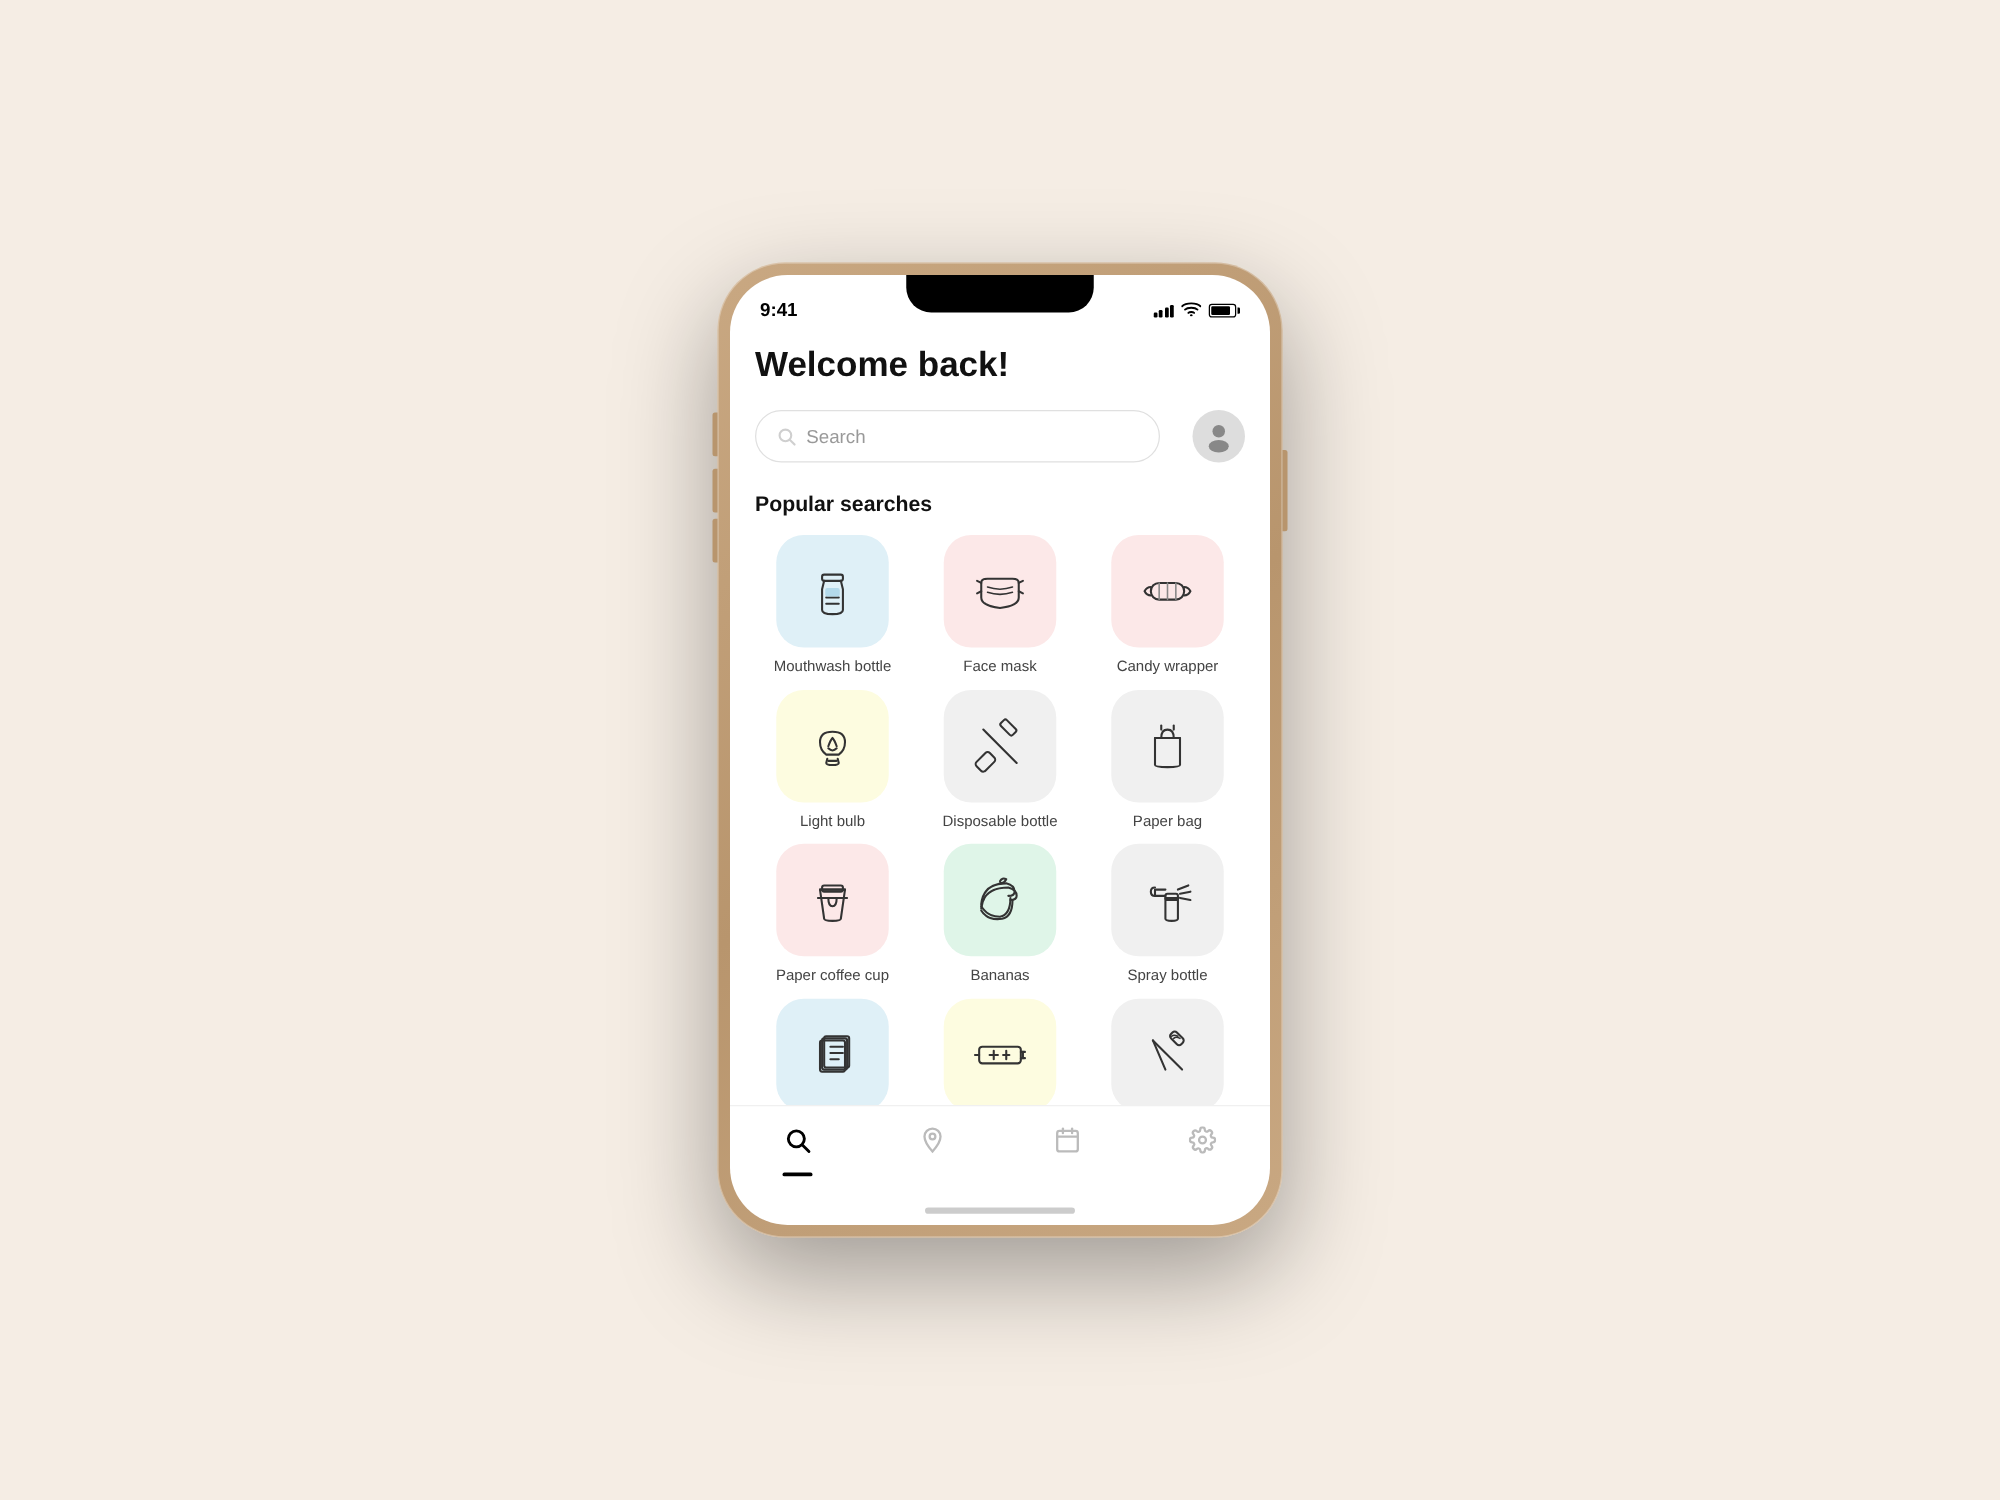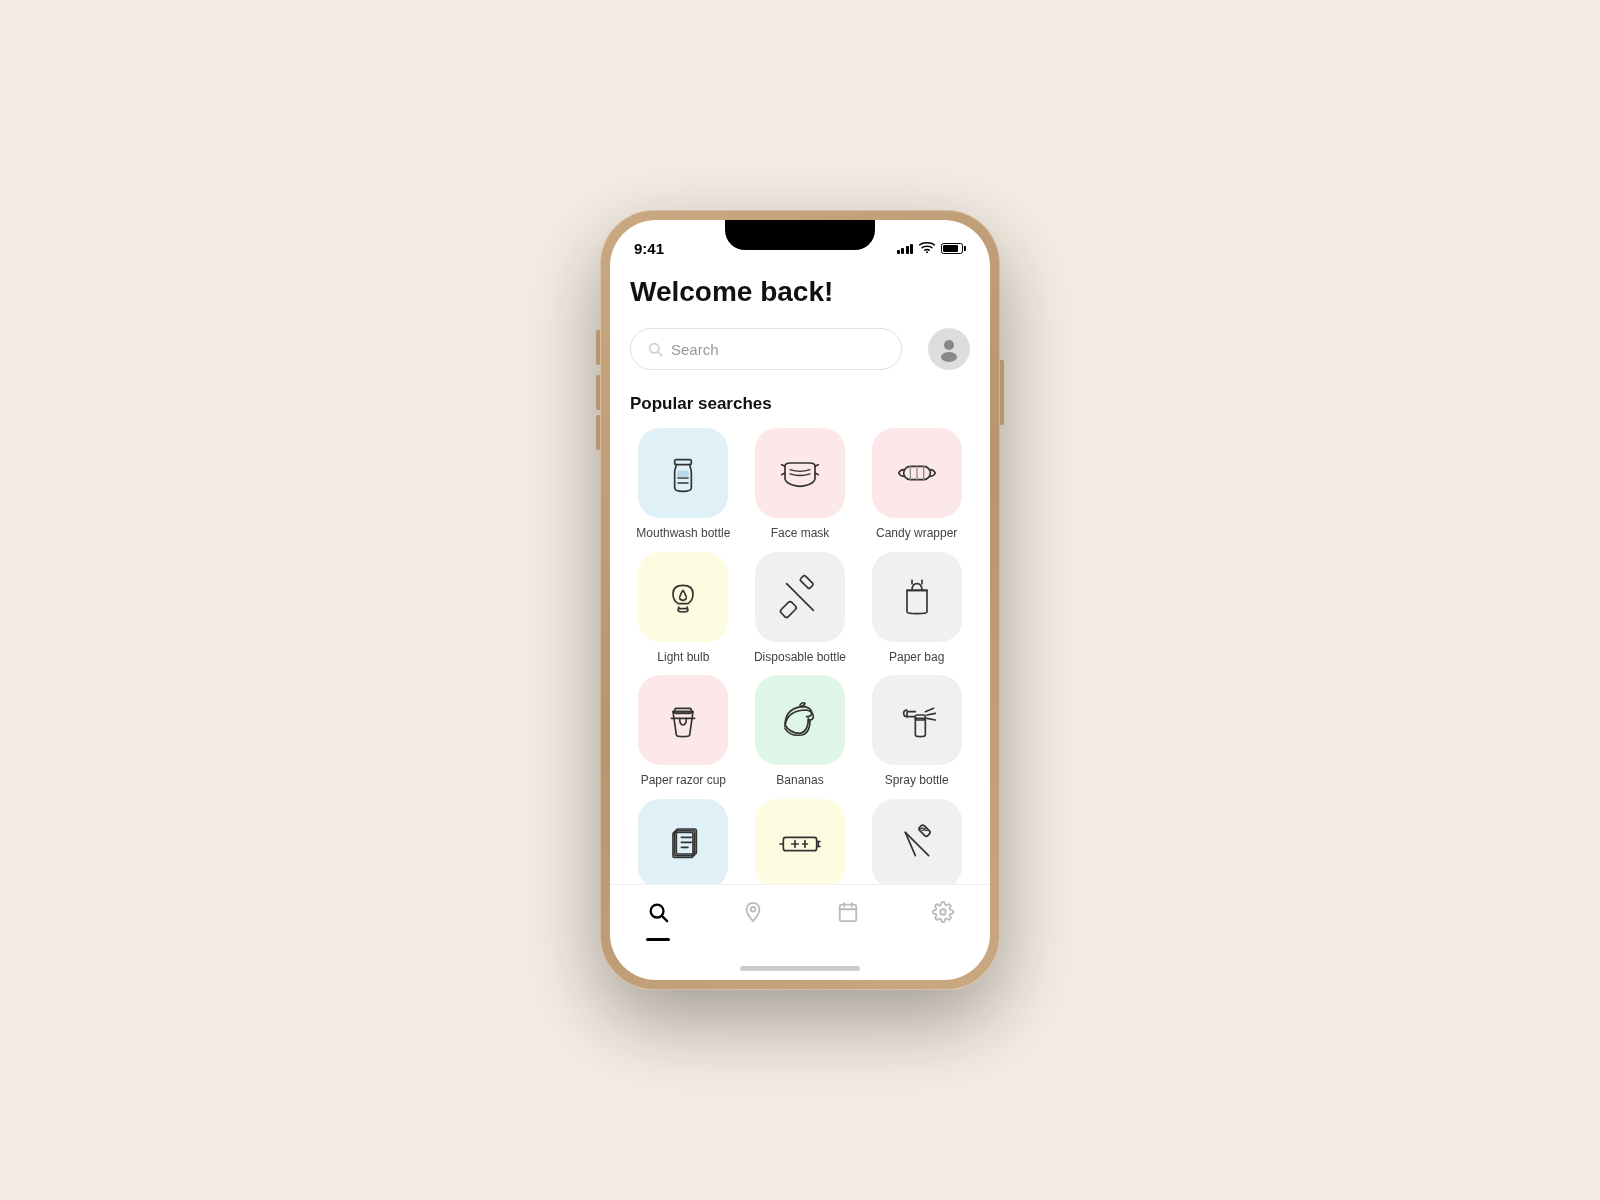--- a/index.html
+++ b/index.html
@@ -7,21 +7,21 @@
     body {
       background-color: #f5ede4;
       display: flex;
       justify-content: center;
       align-items: center;
       min-height: 100vh;
       font-family: -apple-system, BlinkMacSystemFont, 'Helvetica Neue', Arial, sans-serif;
     }
 
     .phone-outer {
-      width: 400px;
+      width: 452px;
       height: 780px;
       background: linear-gradient(145deg, #c9a882, #b8956d, #c9a882);
       border-radius: 54px;
       padding: 10px;
       box-shadow: 0 30px 80px rgba(0,0,0,0.35), inset 0 0 0 1px rgba(255,255,255,0.3);
       position: relative;
     }
 
     .phone-inner {
       width: 100%;
@@ -434,21 +434,21 @@
         <div class="grid-item">
           <div class="icon-box" style="background:#fce8e8">
             <svg viewBox="0 0 60 60" fill="none" stroke="#333" stroke-width="2" stroke-linecap="round" stroke-linejoin="round">
               <path d="M18 20 L22 48 Q22 50 30 50 Q38 50 38 48 L42 20 Z"></path>
               <line x1="18" y1="20" x2="42" y2="20"></line>
               <rect x="20" y="16" width="20" height="6" rx="2"></rect>
               <line x1="16" y1="28" x2="44" y2="28"></line>
               <path d="M26 28 Q26 36 30 36 Q34 36 34 28"></path>
             </svg>
           </div>
-          <span class="item-label">Paper razor cup</span>
+          <span class="item-label">Paper coffee cup</span>
         </div>
 
         <div class="grid-item">
           <div class="icon-box" style="background:#dff5e8">
             <svg viewBox="0 0 60 60" fill="none" stroke="#333" stroke-width="2" stroke-linecap="round" stroke-linejoin="round">
               <path d="M12 34 Q14 14 36 14 Q44 16 44 22 Q44 26 38 26"></path>
               <path d="M12 38 Q14 18 38 18 Q46 20 46 26 Q46 30 40 30"></path>
               <path d="M30 12 Q32 8 36 10 Q34 14 30 14"></path>
               <path d="M12 36 Q18 46 30 46 Q40 44 40 28"></path>
               <path d="M12 40 Q18 50 32 48 Q42 46 42 30"></path>

